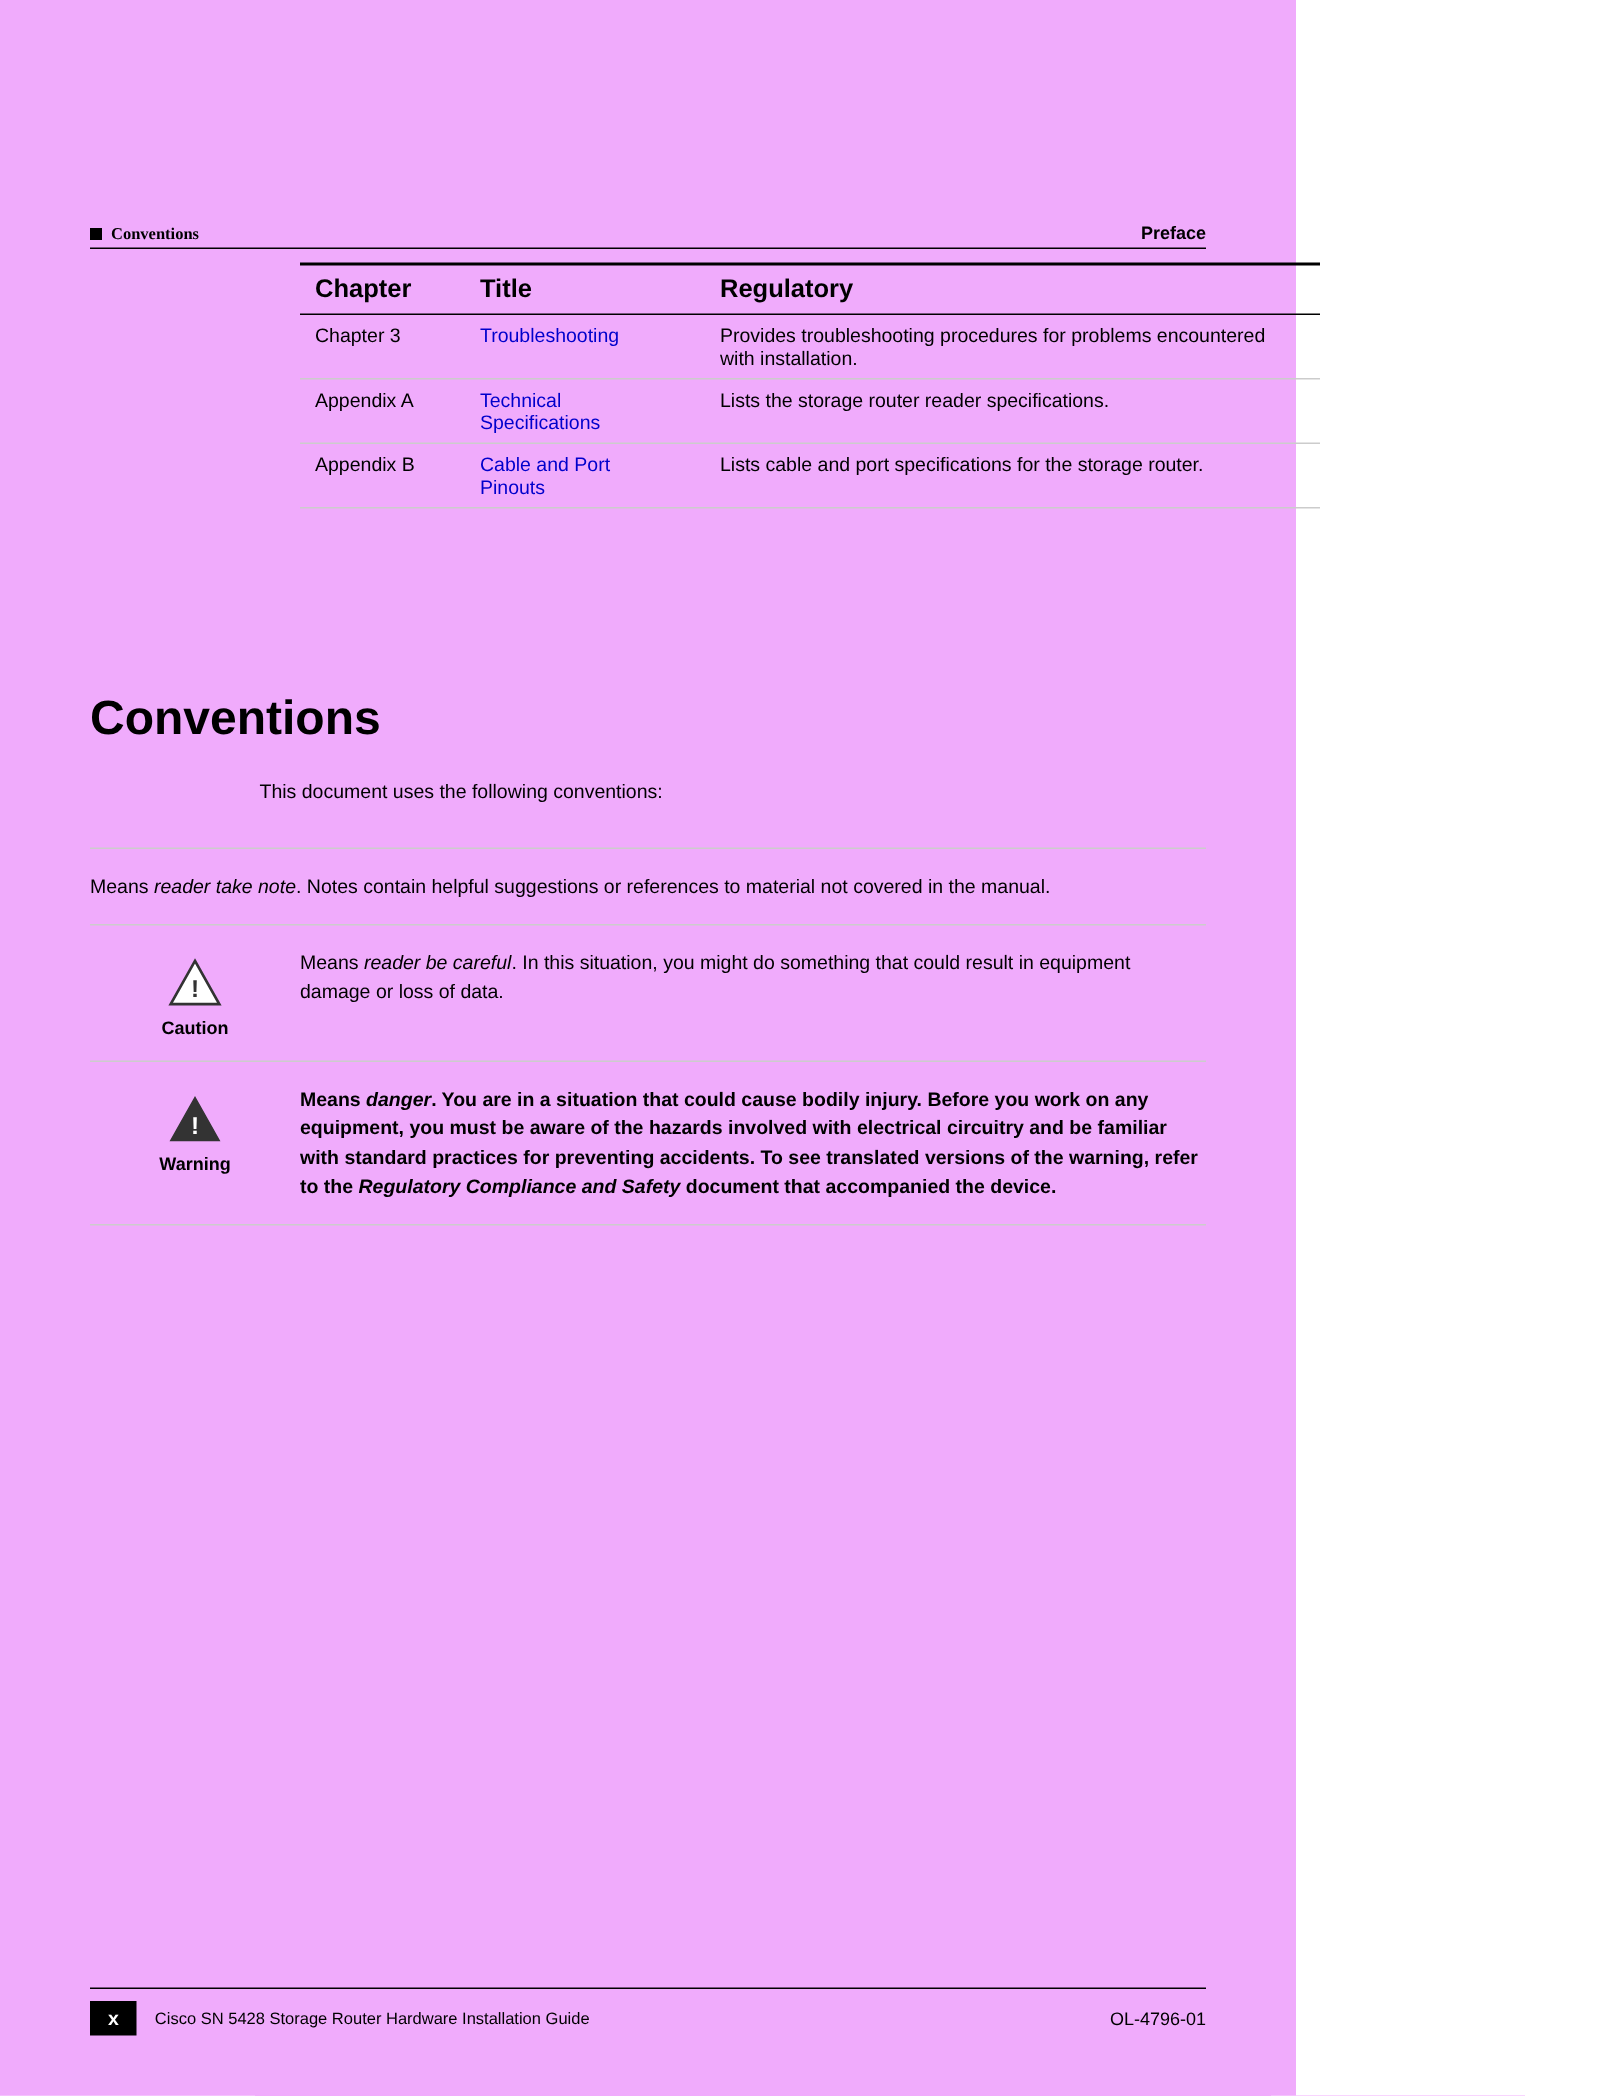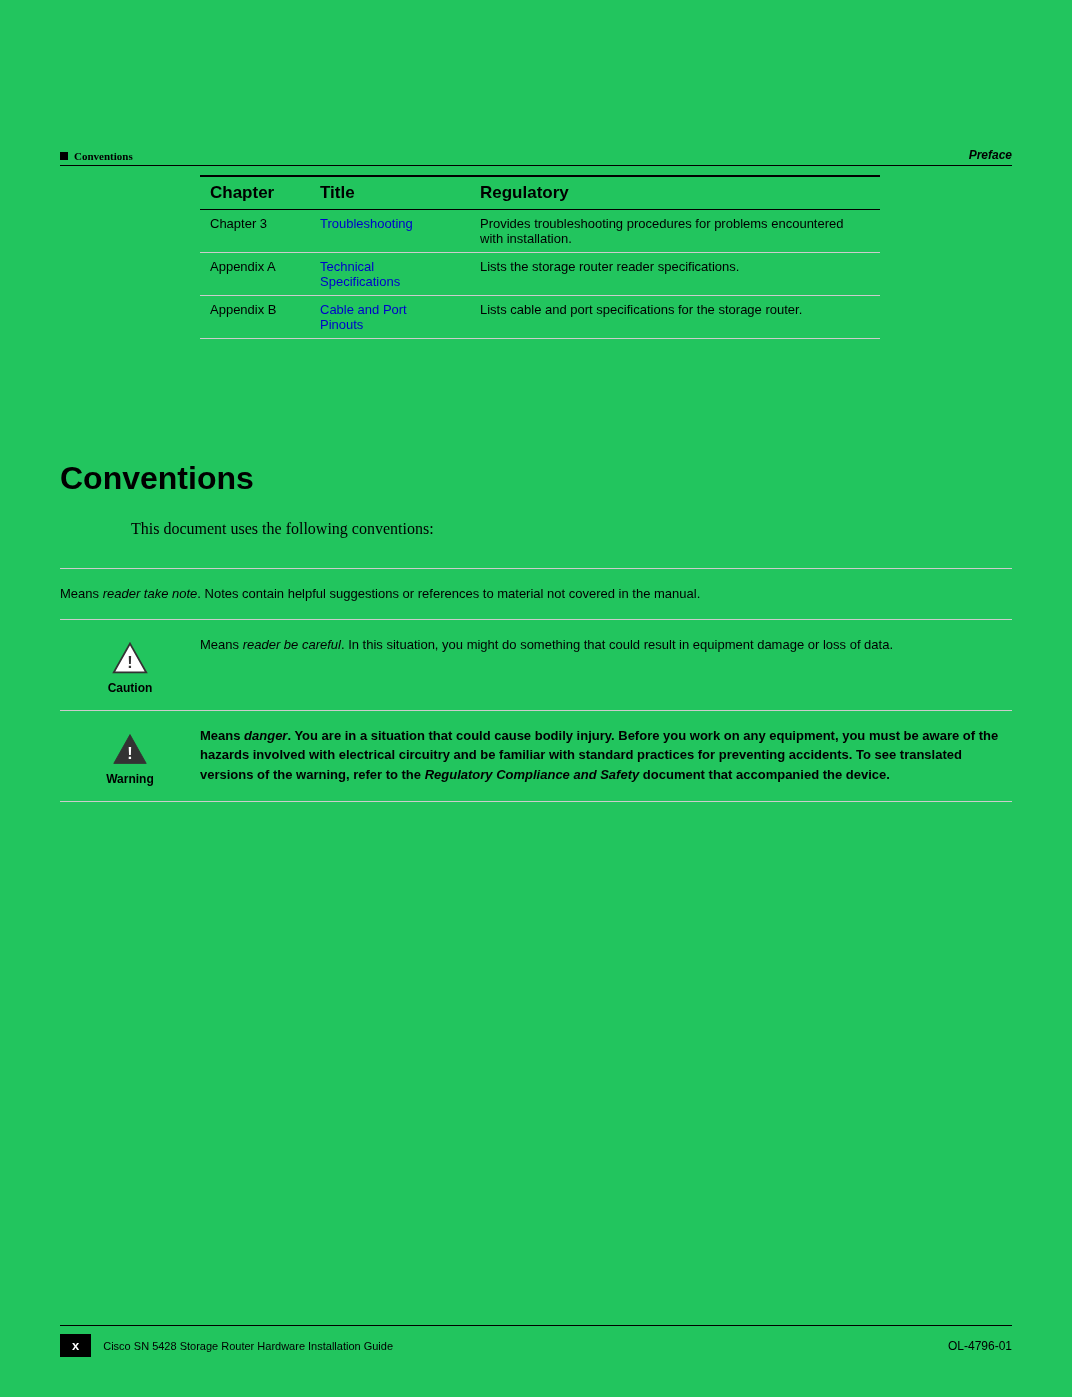--- a/index.html
+++ b/index.html
@@ -12,23 +12,23 @@
       background: #ffffff;
       font-family: Times New Roman, Times, serif;
       font-size: 14px;
       color: #000000;
       width: 1080px;
       min-height: 1397px;
       position: relative;
     }
 
     .page-container {
-      width: 1072px;
+      width: 864px;
       min-height: 1397px;
-      background: #22c55e;
+      background: #f0abfc;
       position: relative;
       padding: 0;
     }
 
     
     .header-bar {
       position: absolute;
       top: 148px;
       right: 60px;
       left: 60px;
@@ -36,21 +36,20 @@
       justify-content: space-between;
       align-items: flex-end;
       border-bottom: 1px solid #000;
       padding-bottom: 3px;
     }
 
     .header-right {
       font-size: 12px;
       font-weight: bold;
       font-family: Arial, sans-serif;
-      font-style: italic;
     }
 
     
     .header-left-inner {
       display: flex;
       align-items: center;
       gap: 6px;
       font-size: 11px;
       font-weight: bold;
     }
@@ -128,24 +127,24 @@
 
     
     .conventions-content {
       position: absolute;
       top: 520px;
       left: 60px;
       right: 60px;
     }
 
     .intro-text {
-      font-family: Liberation Serif, serif;
-      font-size: 16px;
+      font-family: Liberation Sans, sans-serif;
+      font-size: 13px;
       margin-bottom: 30px;
-      margin-left: 71px;
+      margin-left: 113px;
     }
 
     
     .convention-row {
       display: flex;
       align-items: flex-start;
       border-top: 1px solid #ccc;
       padding: 15px 0;
       gap: 0;
     }

